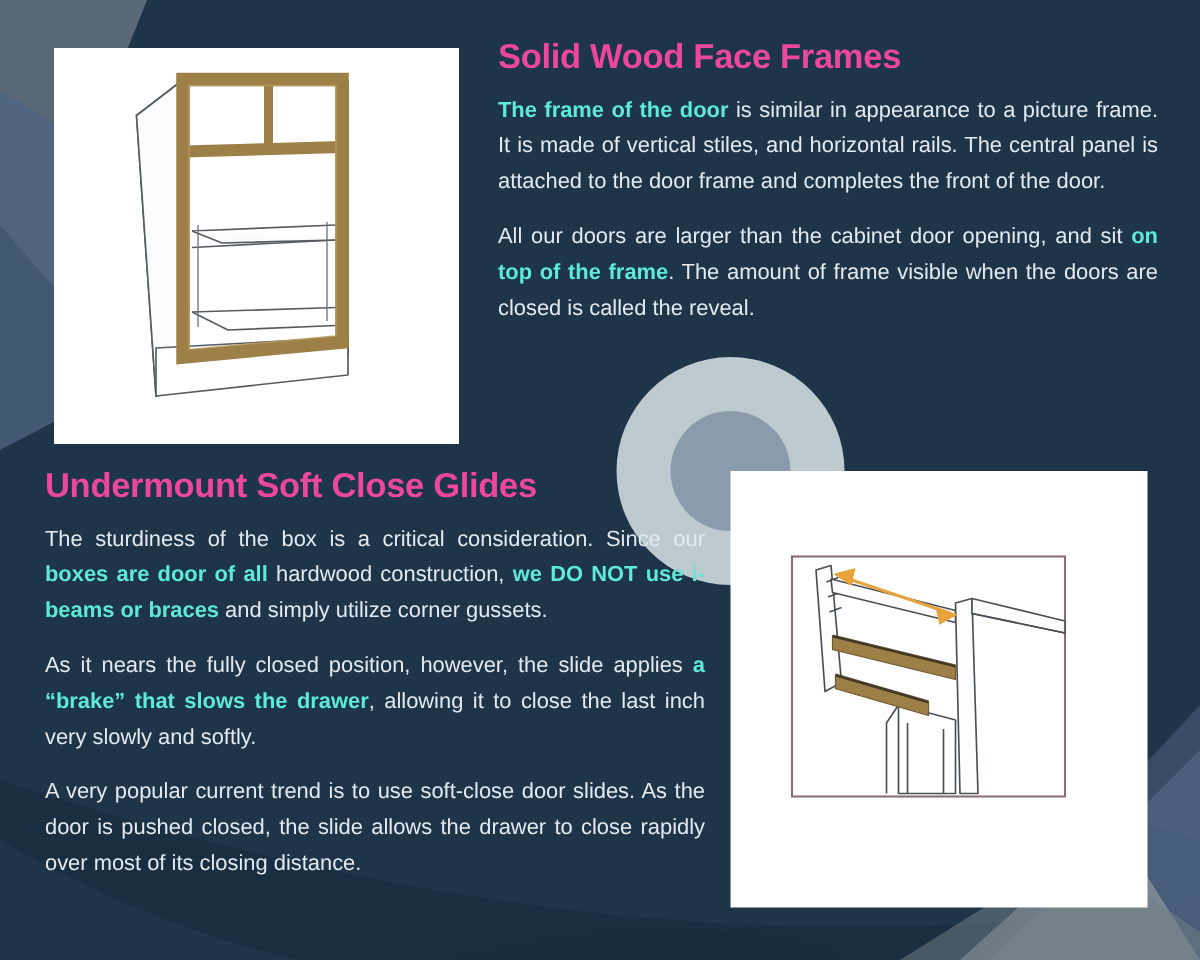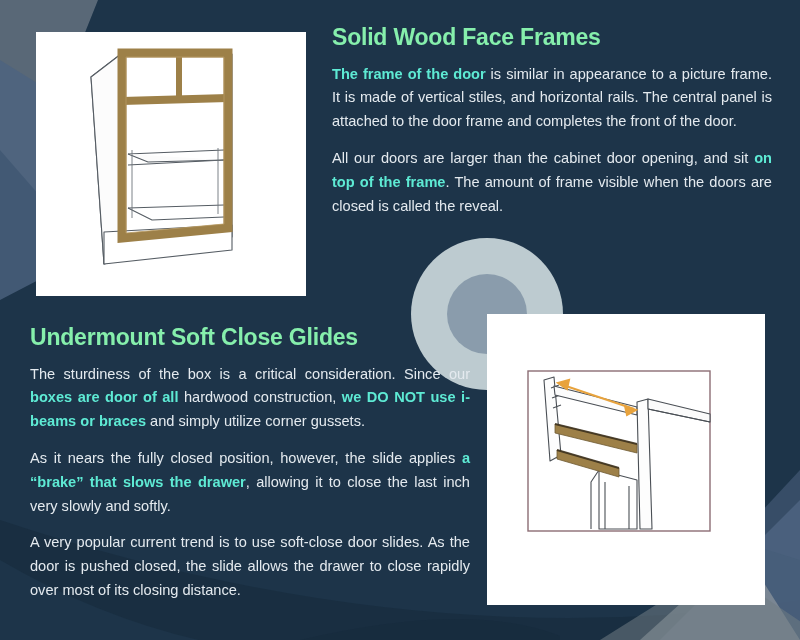--- a/index.html
+++ b/index.html
@@ -26,27 +26,27 @@
     overflow: hidden;
   }
   #card-frames { left: 36px; top: 32px; width: 270px; height: 264px; }
   #card-glides { left: 487px; top: 314px; width: 278px; height: 291px; }
 
   .card svg { display: block; }
 
   
   .col { position: absolute; color: #eef2f5; }
   #col-frames { left: 332px; top: 24px; width: 440px; }
-  #col-glides { left: 30px; top: 324px; width: 440px; }
+  #col-glides { left: 30px; top: 310px; width: 440px; }
 
   h2.section-title {
     font-size: 23px;
     font-weight: 700;
     letter-spacing: -0.2px;
-    color: #86efac;
+    color: #ec4899;
     margin-bottom: 11px;
     line-height: 1.2;
   }
   p.para {
     font-size: 14.6px;
     line-height: 1.63;
     color: #e4eaef;
     text-align: justify;
     margin-bottom: 13px;
   }

